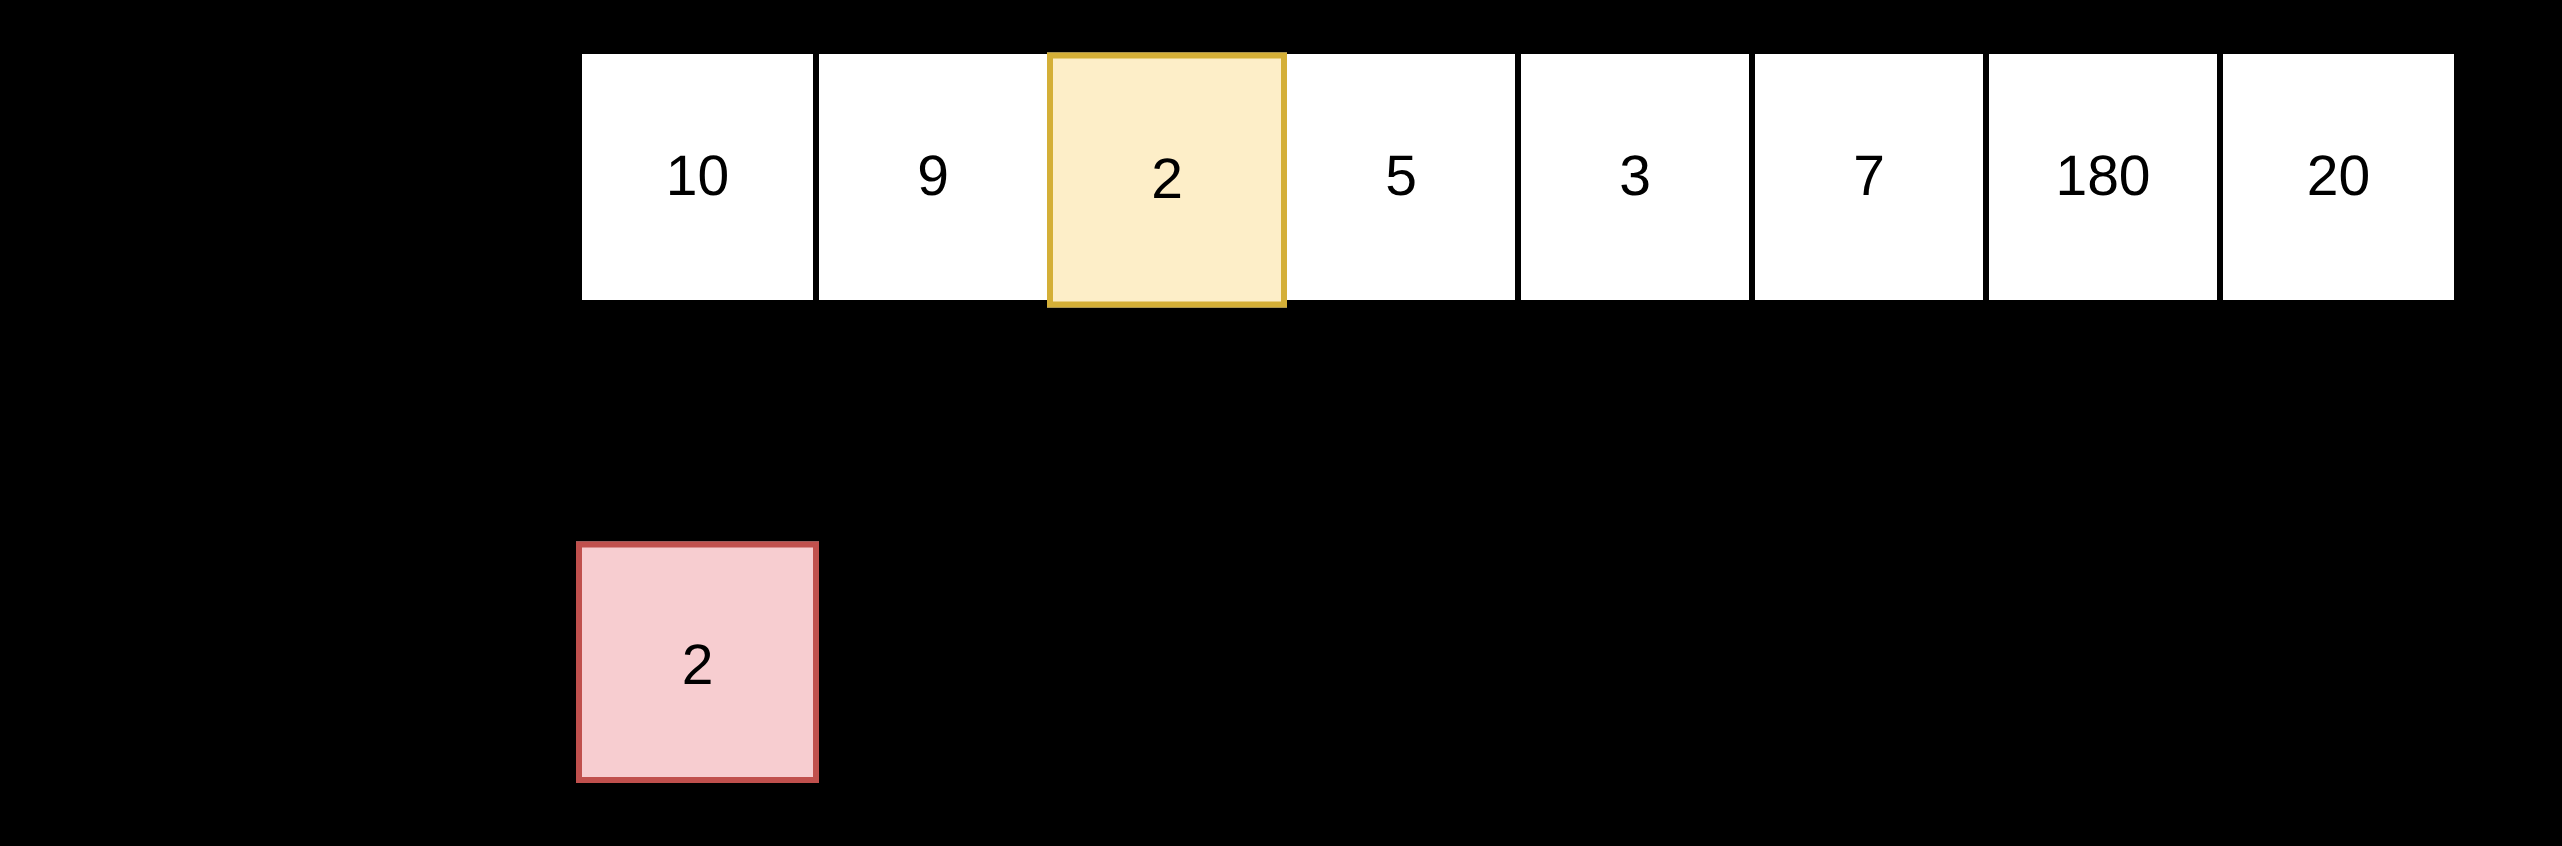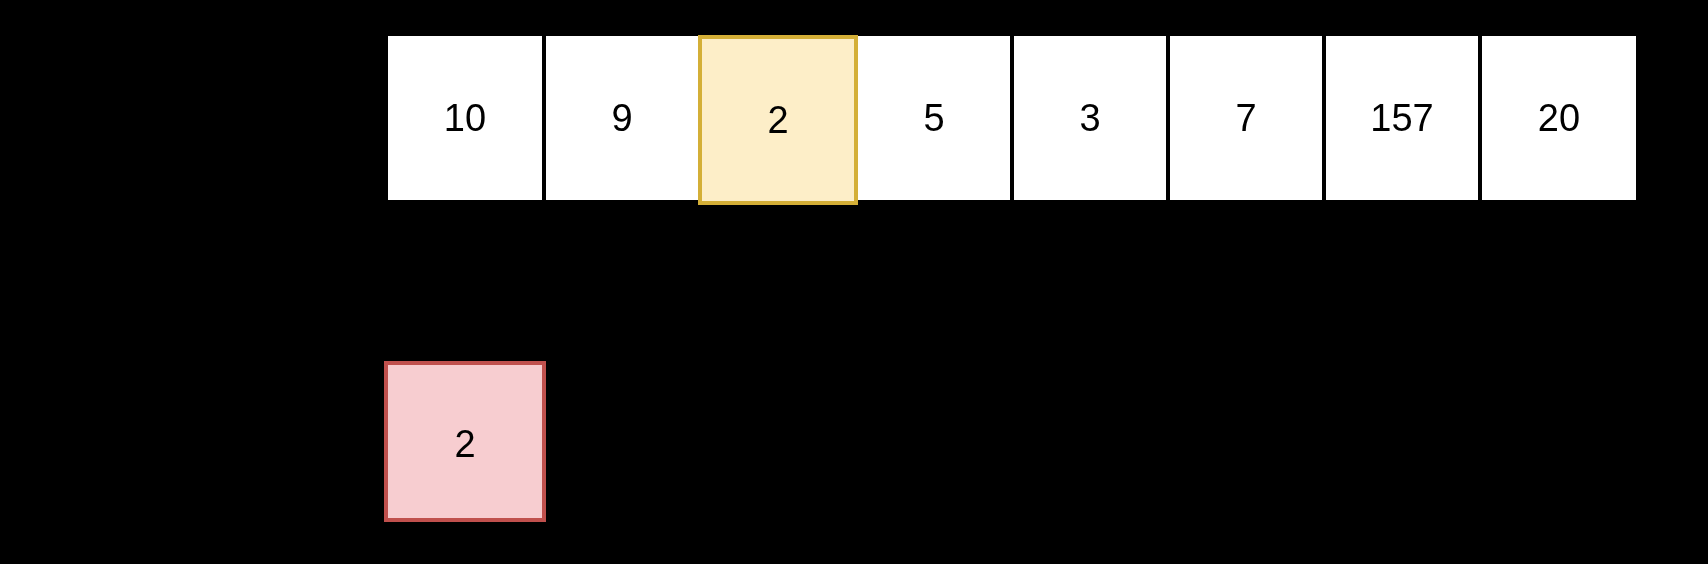--- a/index.html
+++ b/index.html
@@ -125,21 +125,21 @@
 
     <div class="array-cell">
       <span class="cell-value">3</span>
     </div>
 
     <div class="array-cell">
       <span class="cell-value">7</span>
     </div>
 
     <div class="array-cell">
-      <span class="cell-value">157</span>
+      <span class="cell-value">180</span>
     </div>
 
     <div class="array-cell">
       <span class="cell-value">20</span>
     </div>
 
   </div>
 
   <div class="held-box">
     <span class="cell-value">2</span>

